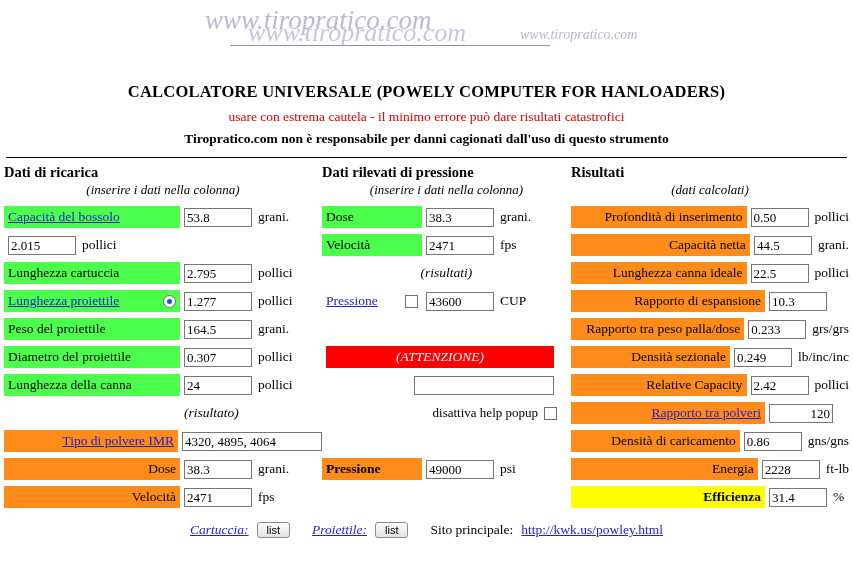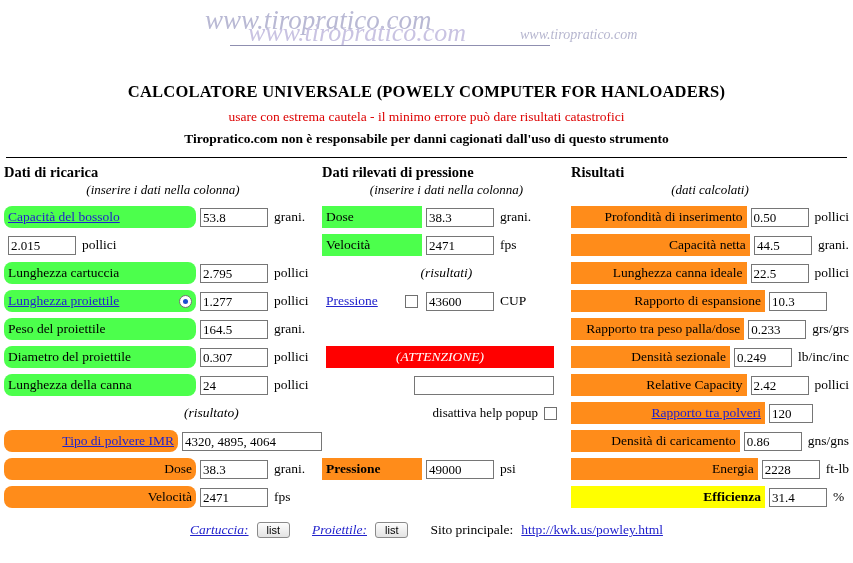--- a/index.html
+++ b/index.html
@@ -116,21 +116,21 @@
     white-space: nowrap;
     overflow: hidden;
     font-size: 13.5px;
   }
   .green { background: #4cff4c; }
   .orange { background: #ff8c1a; }
   .yellow { background: #ffff00; padding-left: 10px; }
   .lbl-left  { text-align: left; }
   .lbl-right { text-align: right; }
 
-  .lbl-l1 { width: 192px; border-radius: 8px; }
+  .lbl-l1 { width: 176px; }
   .lbl-m1 { width: 100px; }
   .lbl-r1 { width: 194px; }
 
   .fld {
     height: 19px;
     line-height: 19px;
     box-sizing: border-box;
     border: 1px solid #767676;
     background: #ffffff;
     font-family: "Liberation Serif", serif;
@@ -415,21 +415,21 @@
     </div>
 
     <div class="row">
       <div class="lbl orange lbl-right lbl-r1">Relative Capacity</div>
       <input class="fld fld-w1" style="width: 58px;" value="2.42">
       <span class="unit">pollici</span>
     </div>
 
     <div class="row">
       <div class="lbl orange lbl-right lbl-r1"><span class="link link-lbl">Rapporto tra polveri</span></div>
-      <input class="fld fld-w1" style="width: 44px;" value="120">
+      <input class="fld fld-w1" style="width: 64px; text-align: right;" value="120">
       <span class="unit"></span>
     </div>
 
     <div class="row">
       <div class="lbl orange lbl-right lbl-r1">Densità di caricamento</div>
       <input class="fld fld-w1" style="width: 58px;" value="0.86">
       <span class="unit">gns/gns</span>
     </div>
 
     <div class="row">

